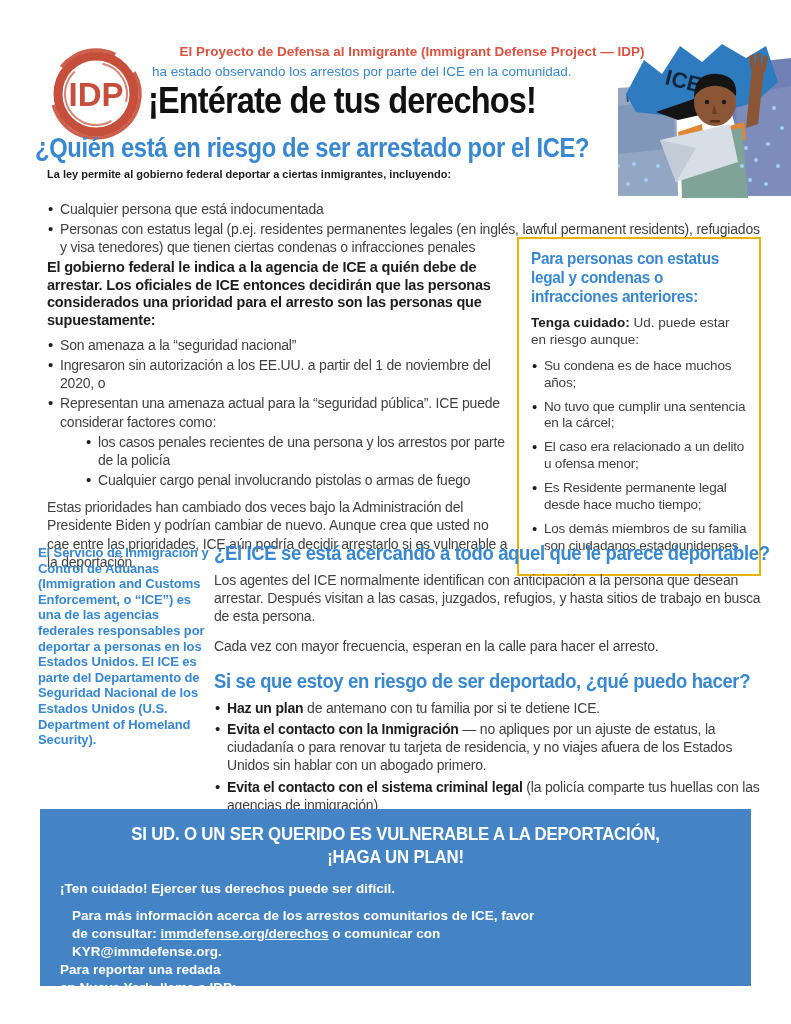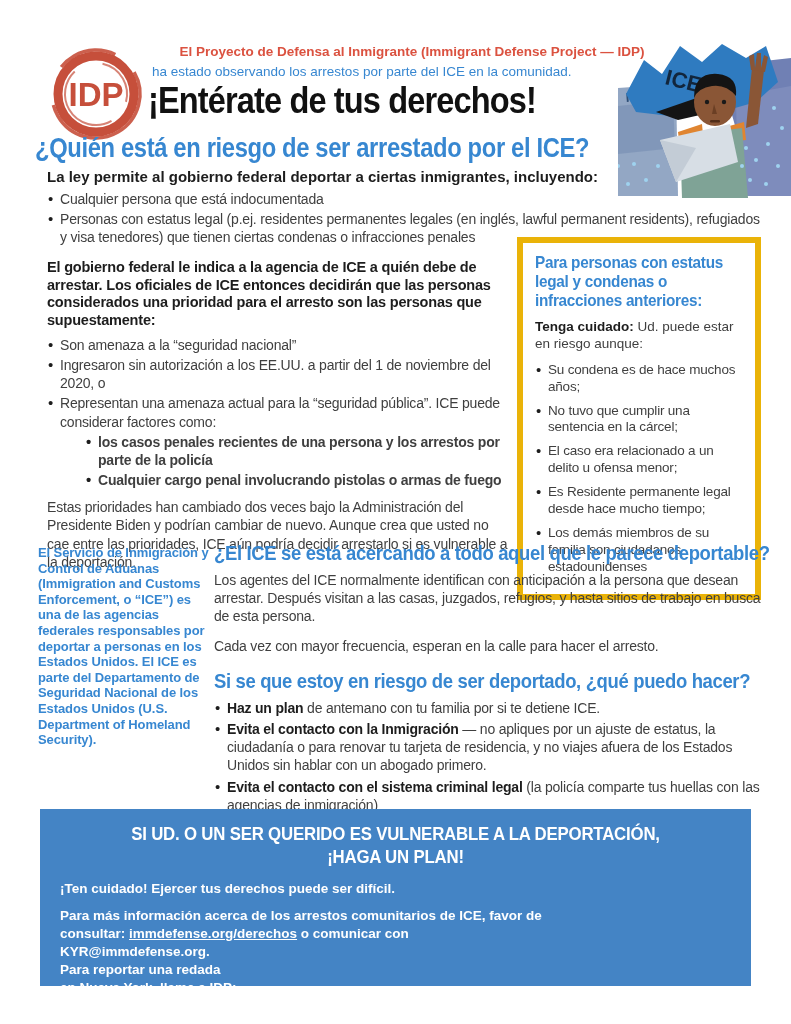--- a/index.html
+++ b/index.html
@@ -26,34 +26,34 @@
   
   .h-blue {
     color:#3787d1; font-weight:800; letter-spacing:-0.4px;
     white-space:nowrap; transform:scaleX(0.88); transform-origin:0 0;
   }
   .h1 { left:35px; top:133px; font-size:27px; }
   .h2 { font-size:21px; position:relative; margin-bottom:6px; }
 
   
   .sec1-intro { left:47px; top:168px; width:716px; }
-  .lead-bold { font-size:15px; font-weight:bold; color:#1d1d1d; margin-bottom:5px; }
+  .lead-bold { font-size:11px; font-weight:bold; color:#1d1d1d; margin-bottom:20px; }
   ul { list-style:none; }
   li { position:relative; padding-left:13px; font-size:14px; line-height:1.3; margin-bottom:2px; letter-spacing:-0.2px; }
   li::before { content:"\2022"; position:absolute; left:1px; top:-1px; font-size:15px; color:#1d1d1d; }
 
   .sec1-main { left:47px; top:259px; width:465px; }
   .bold-para { font-size:14.5px; font-weight:bold; color:#1d1d1d; line-height:1.22; margin-bottom:6px; letter-spacing:-0.2px; }
-  .sub-list { margin-left:38px;font-weight:bold; }
+  .sub-list { margin-left:38px; }
   .closing-para { font-size:14px; line-height:1.3; margin-top:9px; letter-spacing:-0.2px; }
 
   
   .warn-box {
     left:517px; top:237px; width:244px; min-height:296px;
-    border:6px solid #eab308; background:#ffffff; padding:10px 12px 12px 12px;
+    border:2px solid #eab308; background:#ffffff; padding:10px 12px 12px 12px;
   }
   .warn-heading {
     color:#3787d1; font-weight:800; font-size:17px; line-height:1.12;
     letter-spacing:-0.3px; transform:scaleX(0.9); transform-origin:0 0; width:111%;
     margin-bottom:9px;
   }
   .warn-lead { font-size:13.5px; line-height:1.25; margin-bottom:9px; }
   .warn-lead b { color:#1d1d1d; }
   .warn-box li { font-size:13.5px; line-height:1.25; margin-bottom:7px; }
 
@@ -69,21 +69,21 @@
   .main2 li b { color:#1d1d1d; }
 
   
   .cta { left:40px; top:809px; width:711px; height:177px; background:#4484c5;
     color:#ffffff; padding:14px 20px 10px 20px; }
   .cta-title { text-align:center; font-weight:800; font-size:17.5px; line-height:1.3;
     letter-spacing:-0.2px; transform:scaleX(0.96); transform-origin:50% 0; }
   .cta-row { display:flex; justify-content:space-between; margin-top:12px;flex-direction:column; }
   .cta-left { width:485px; }
   .cta-warning { font-weight:bold; font-size:13.5px; margin-bottom:11px; }
-  .cta-info { font-weight:bold; font-size:13.5px; line-height:1.35; }
+  .cta-info { font-weight:bold; font-size:13.5px; line-height:1.35;margin-left:12px; }
   .cta-link { text-decoration:underline; cursor:pointer; }
   .cta-right { width:190px; font-weight:bold; font-size:13.5px; line-height:1.35; }
   .cta-footer { text-align:left; font-size:12.5px; line-height:1.3; margin-top:13px;
     font-weight:normal; letter-spacing:-0.2px; }
 </style>
 </head>
 <body>
 
 <div id="page">
 

